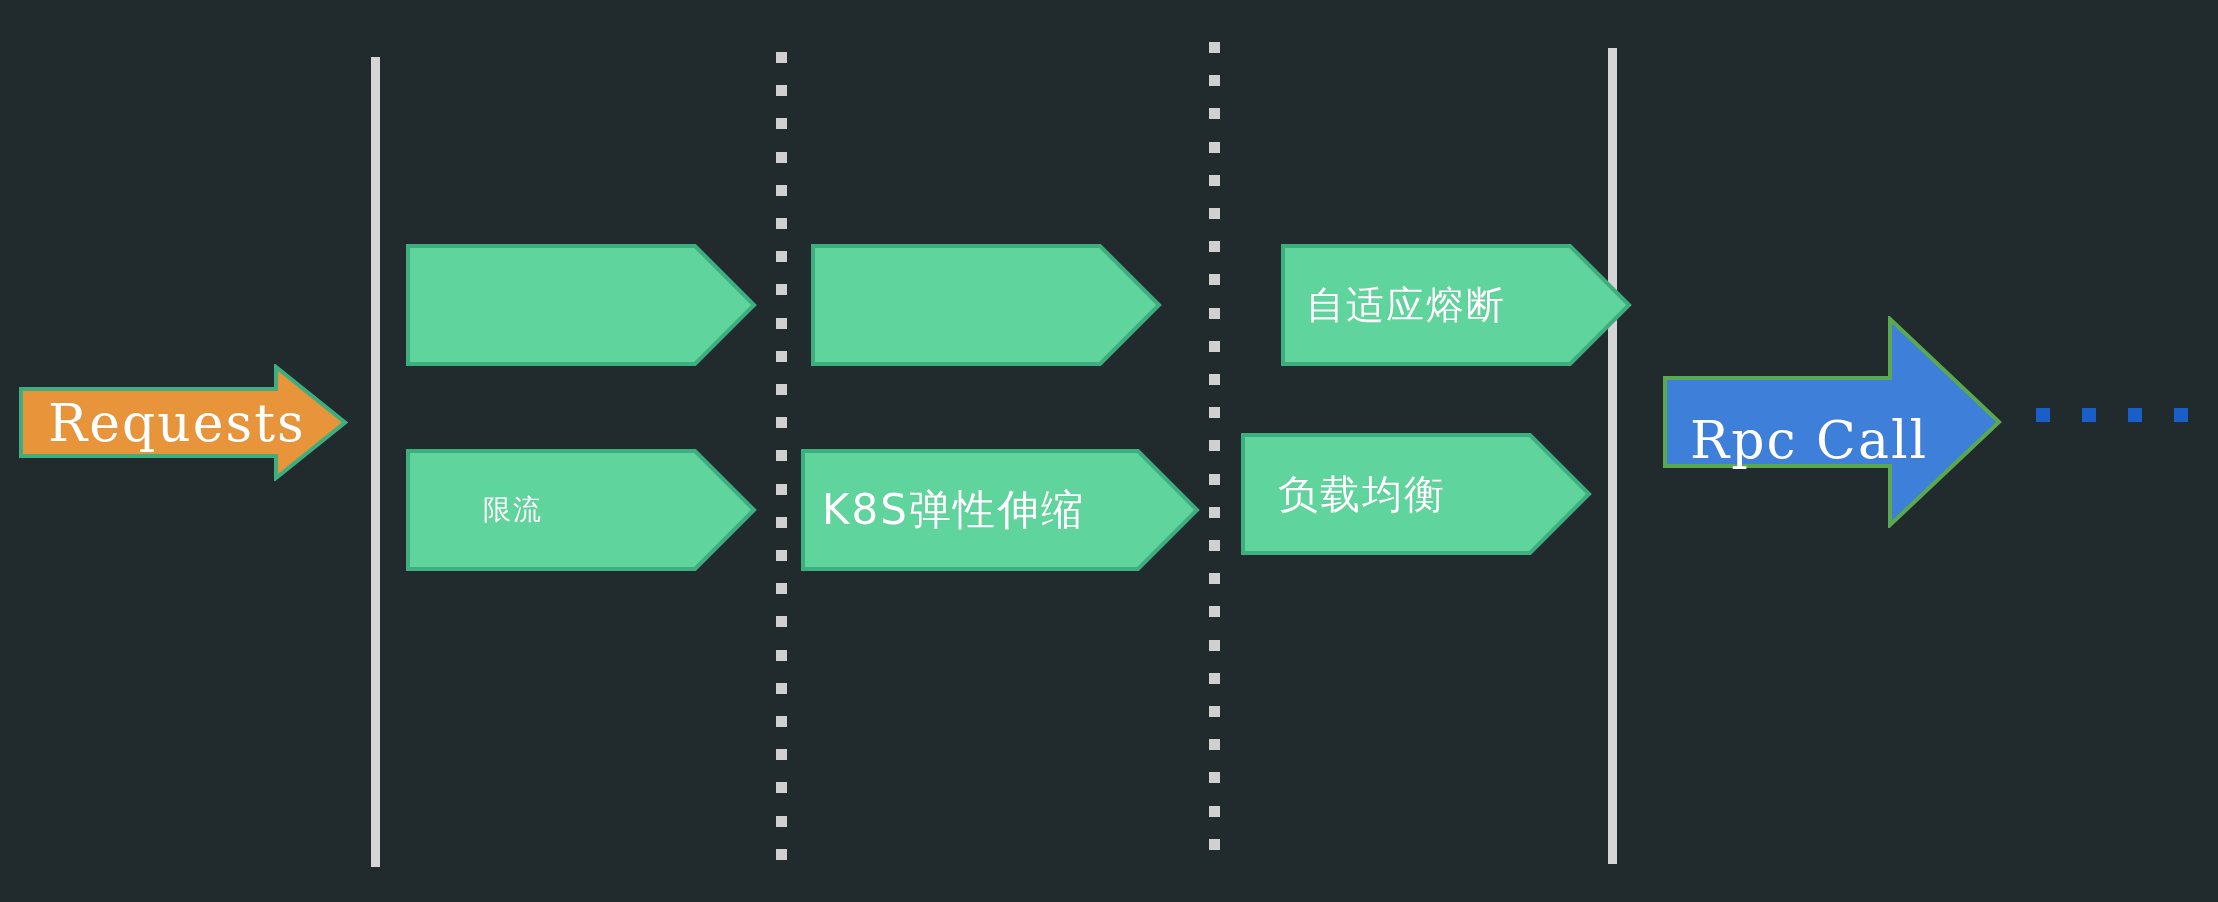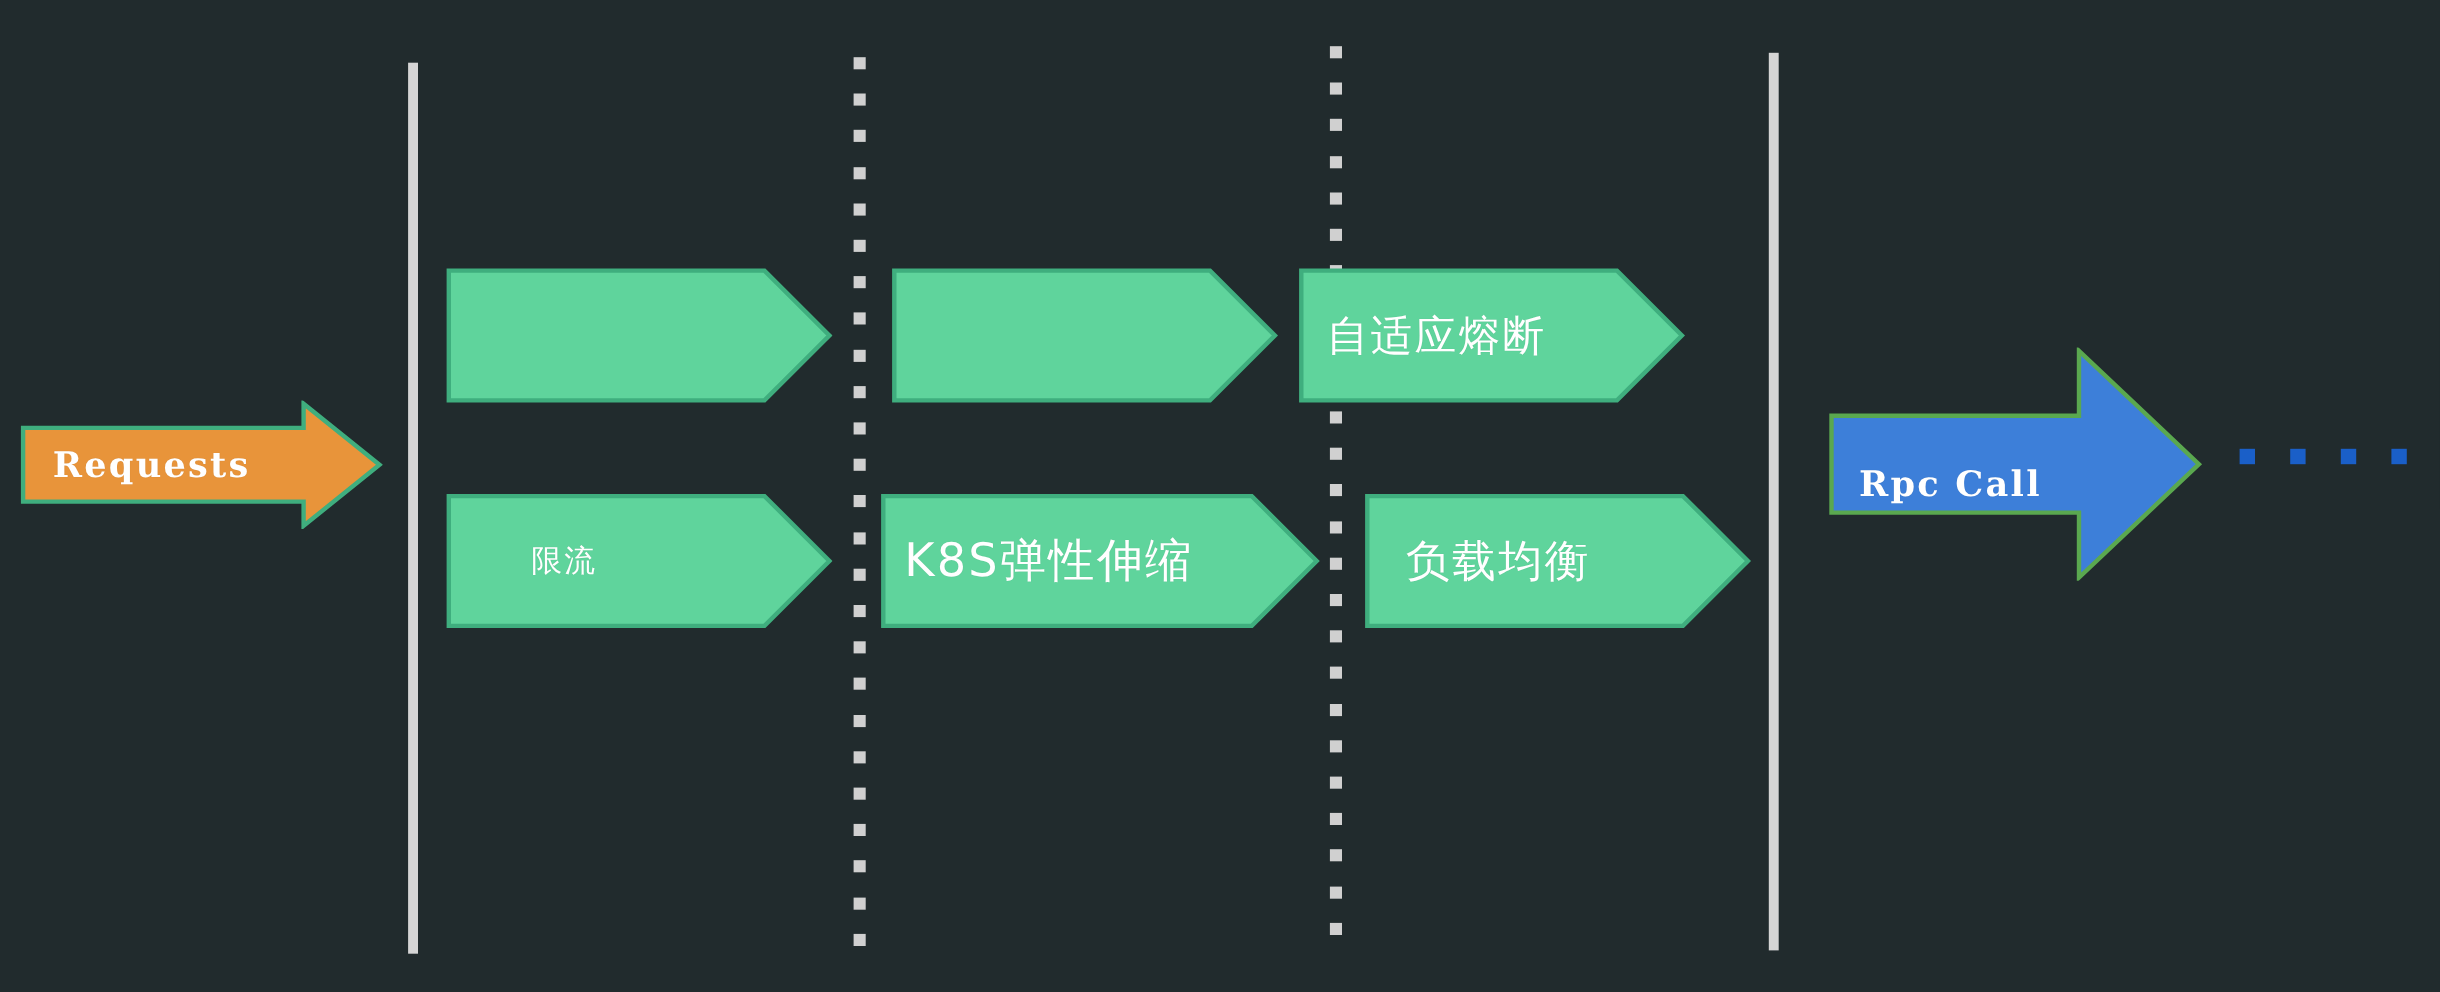--- a/index.html
+++ b/index.html
@@ -24,21 +24,21 @@
     text-shadow:0 0 1px rgba(0,0,0,.12);
   }
   .arrow svg{position:absolute;left:0;top:0;}
 
   .lbl-green{font-size:40px;padding-left:46px;}
   .lbl-green-sm{font-size:28px;padding-left:78px;}
   .lbl-k8s{font-size:42px;padding-left:22px;letter-spacing:0px;}
   .lbl-k8s .ascii{font-family:"DejaVu Sans","Liberation Sans",sans-serif;font-weight:500;}
   .lbl-mono{
     font-family:"DejaVu Sans","Liberation Sans",sans-serif;
-    font-size:32px;font-weight:700;letter-spacing:1px;
+    font-size:52px;font-weight:400;letter-spacing:1px;
   }
   .lbl-req{padding-left:30px;}
   .lbl-rpc{padding-left:28px;margin-top:35px;}
 
   .dots{position:absolute;display:flex;align-items:center;}
   .dots i{display:block;background:#1a5fc8;width:14px;height:14px;margin-right:32px;}
 </style>
 </head>
 <body>
 
@@ -132,28 +132,28 @@
 
   <div class="arrow" style="left:800px;top:448px;width:400px;height:124px;">
     <svg width="400" height="124" viewBox="0 0 400 124">
       <path d="M3,3 L338,3 L397,62 L338,121 L3,121 Z" fill="#5fd49c" stroke="#3fae7e" stroke-width="4" stroke-linejoin="miter"></path>
     </svg>
     <span class="lbl lbl-k8s">
       <span class="ascii">K8S</span><span>弹性伸缩</span>
     </span>
   </div>
 
-  <div class="arrow" style="left:1180px;top:243px;width:352px;height:124px;">
+  <div class="arrow" style="left:1280px;top:243px;width:352px;height:124px;">
     <svg width="352" height="124" viewBox="0 0 352 124">
       <path d="M3,3 L290,3 L349,62 L290,121 L3,121 Z" fill="#5fd49c" stroke="#3fae7e" stroke-width="4" stroke-linejoin="miter"></path>
     </svg>
     <span class="lbl lbl-green" style="padding-left:26px;font-size:38px;">自适应熔断</span>
   </div>
 
-  <div class="arrow" style="left:1240px;top:448px;width:352px;height:124px;">
+  <div class="arrow" style="left:1240px;top:432px;width:352px;height:124px;">
     <svg width="352" height="124" viewBox="0 0 352 124">
       <path d="M3,3 L290,3 L349,62 L290,121 L3,121 Z" fill="#5fd49c" stroke="#3fae7e" stroke-width="4" stroke-linejoin="miter"></path>
     </svg>
     <span class="lbl lbl-green" style="padding-left:38px;">负载均衡</span>
   </div>
 
   <div class="arrow" style="left:1662px;top:316px;width:340px;height:212px;">
     <svg width="340" height="212" viewBox="0 0 340 212">
       <path d="M3,62 L228,62 L228,3 L337,106 L228,209 L228,150 L3,150 Z" fill="#3d7fd9" stroke="#5aa84f" stroke-width="4" stroke-linejoin="miter"></path>
     </svg>

